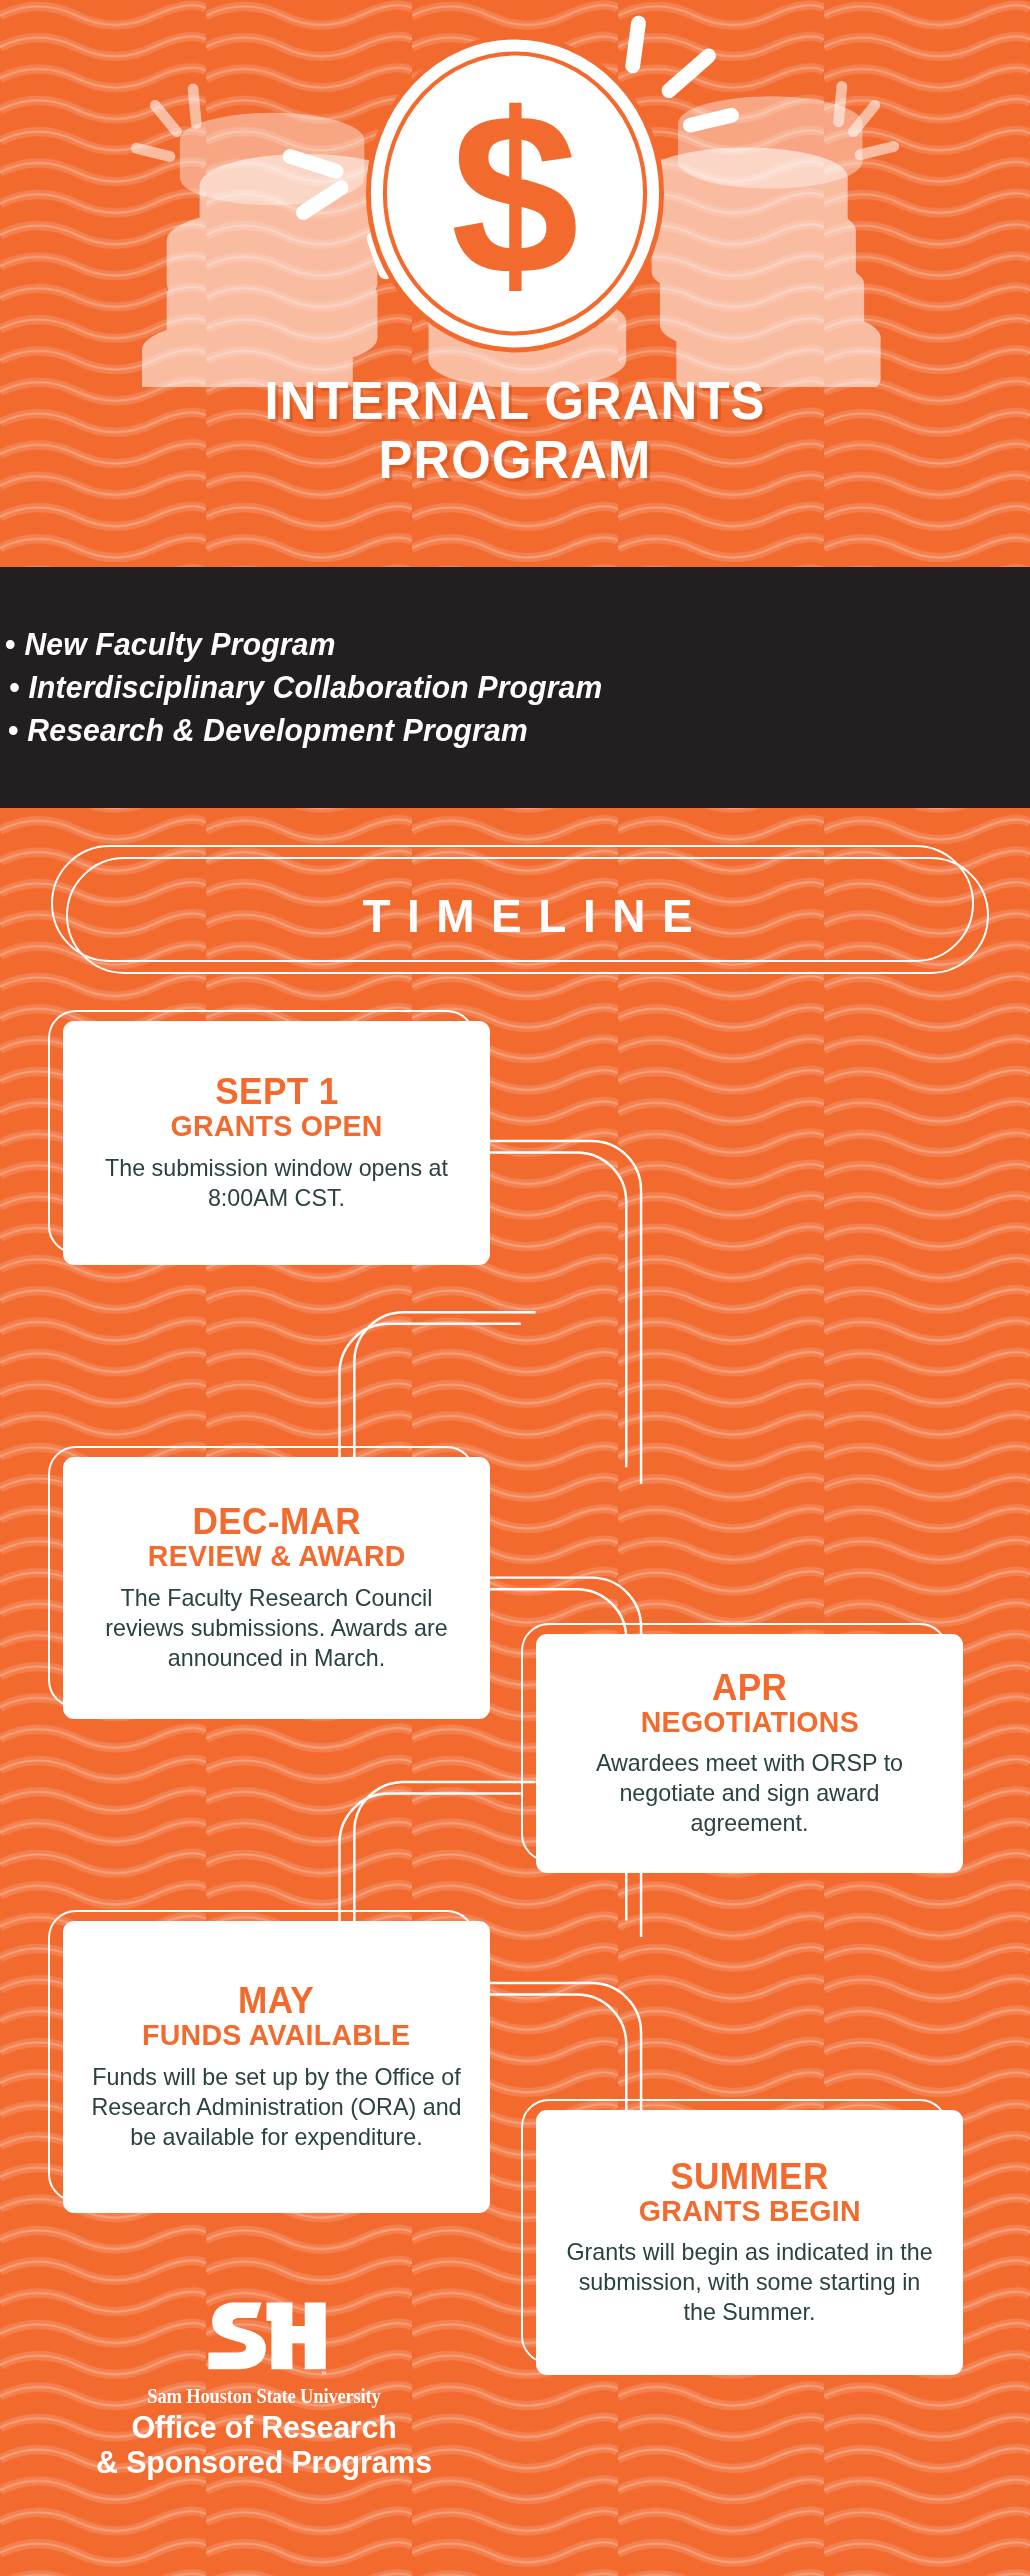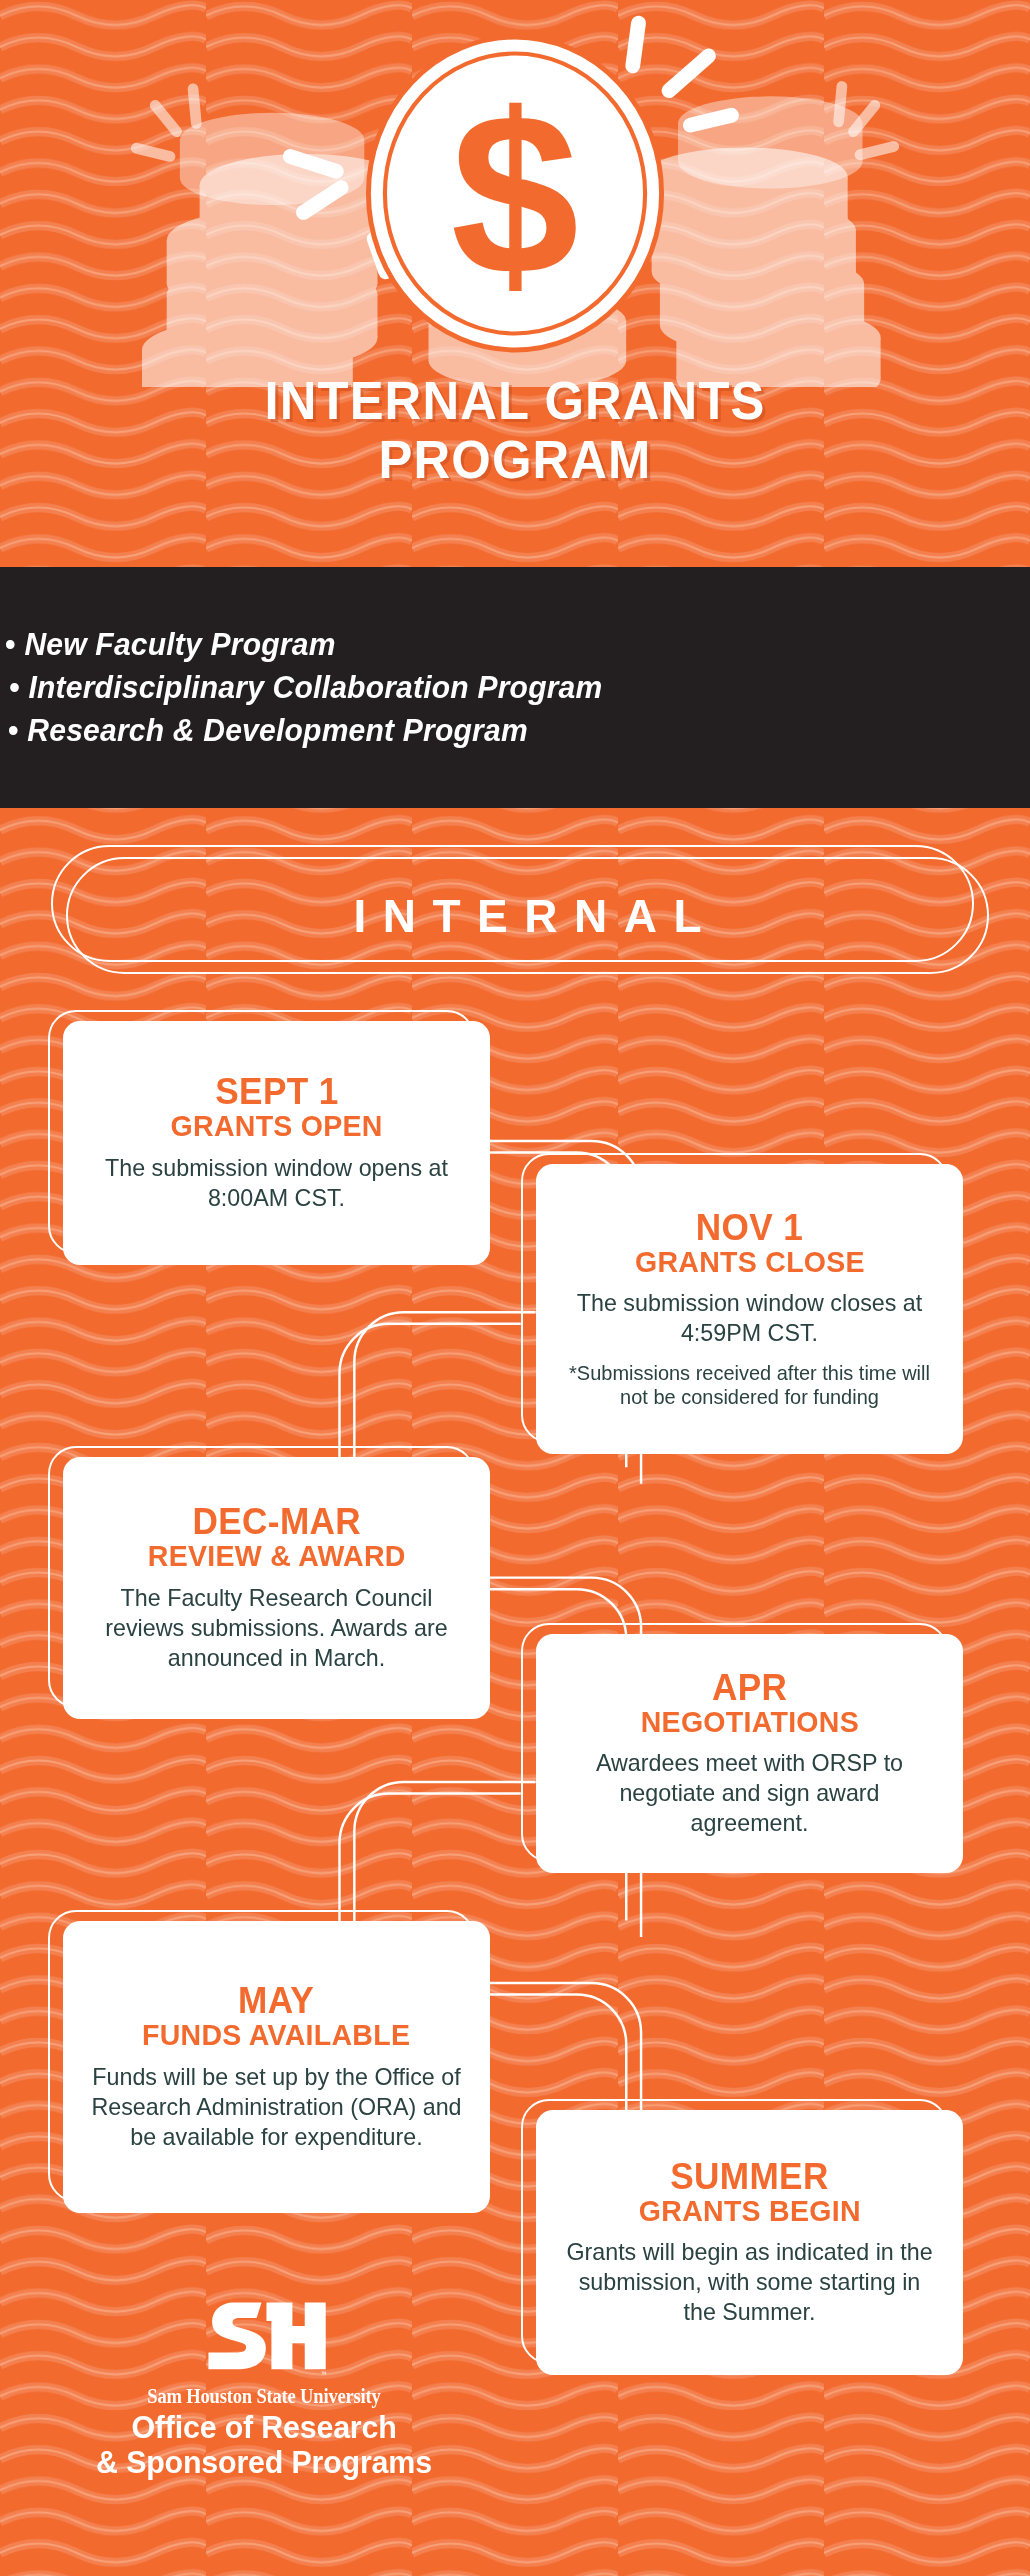--- a/index.html
+++ b/index.html
@@ -71,21 +71,21 @@
 
   
   .card { position:absolute; }
   .card .ghost {
     position:absolute; left:-15px; top:-11.5px;
     width:100%; height:100%;
     border:2.5px solid #ffffff; border-radius:28px;
   }
   .card .panel {
     position:absolute; left:0; top:0; width:100%; height:100%;
-    background:#ffffff; border-radius:17px;
+    background:#ffffff; border-radius:11px;
     display:flex; flex-direction:column; align-items:center; justify-content:center;
     padding:11.5px 18px;
   }
   .c-date {
     color:#F26A2E; font-weight:bold;
     font-family:"Liberation Sans Narrow","Liberation Sans",sans-serif;
     font-size:37px; line-height:1.02; letter-spacing:0.4px; text-align:center;
     transform:scaleX(0.95);
   }
   .c-sub {
@@ -267,21 +267,21 @@
     </div>
     <div class="band-item">
       <span class="bullet">•</span>
       <span>Research &amp; Development Program</span>
     </div>
   </div>
 
   <div class="tl-wrap">
     <div class="tl-outer"></div>
     <div class="tl-inner"></div>
-    <div class="tl-text">INTERNAL</div>
+    <div class="tl-text">TIMELINE</div>
   </div>
 
   <svg id="connectors" viewBox="0 0 1250 3125" aria-hidden="true">
     <g fill="none" stroke="#FFFFFF" stroke-width="3">
 
       <path d="M594,1398 H700 A60,60 0 0 1 760,1458 V1780"></path>
       <path d="M576,1384 H718 A60,60 0 0 1 778,1444 V1800"></path>
 
       <path d="M650,1592 H490 A60,60 0 0 0 430,1652 V1930"></path>
       <path d="M632,1606 H472 A60,60 0 0 0 412,1666 V1950"></path>
@@ -299,29 +299,20 @@
 
   <div class="card" id="card-sept">
     <div class="ghost"></div>
     <div class="panel">
       <div class="c-date">SEPT 1</div>
       <div class="c-sub">GRANTS OPEN</div>
       <div class="c-body">The submission window opens at 8:00AM CST.</div>
     </div>
   </div>
 
-  <div class="card" id="card-nov">
-    <div class="ghost"></div>
-    <div class="panel">
-      <div class="c-date">NOV 1</div>
-      <div class="c-sub">GRANTS CLOSE</div>
-      <div class="c-body">The submission window closes at 4:59PM CST.</div>
-      <div class="c-note">*Submissions received after this time will not be considered for funding</div>
-    </div>
-  </div>
 
   <div class="card" id="card-dec">
     <div class="ghost"></div>
     <div class="panel">
       <div class="c-date">DEC-MAR</div>
       <div class="c-sub">REVIEW &amp; AWARD</div>
       <div class="c-body">The Faculty Research Council reviews submissions. Awards are announced in March.</div>
     </div>
   </div>
 

